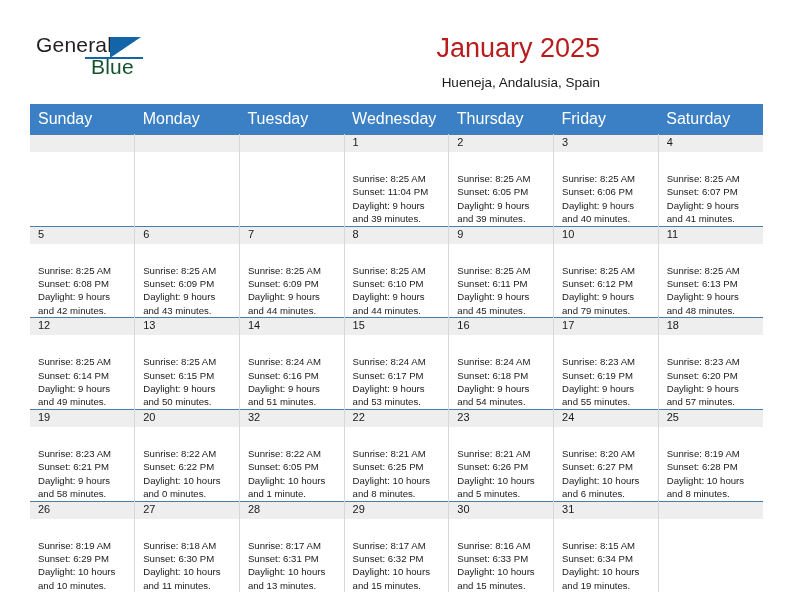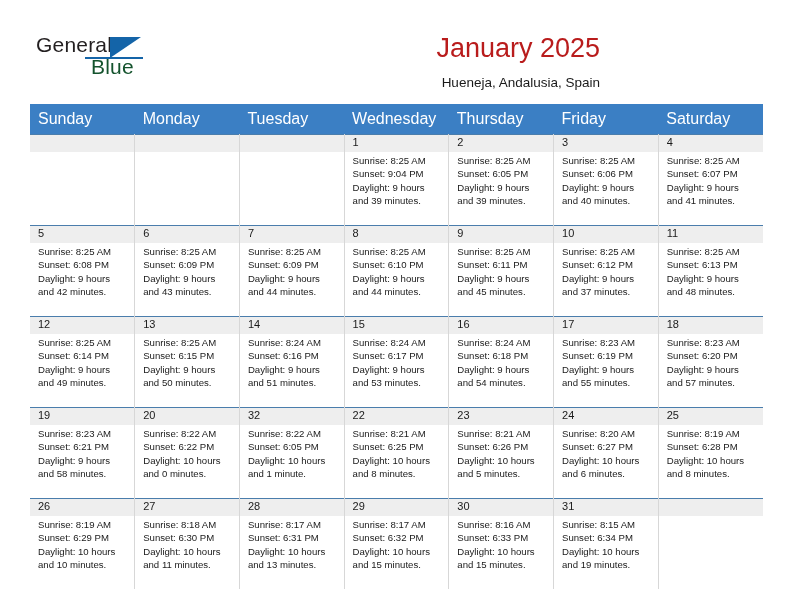--- a/index.html
+++ b/index.html
@@ -128,21 +128,21 @@
   .daynum-band {
     background: #eeeeee;
     height: 17px;
     padding: 1px 0 0 8px;
     font-size: 11px;
     color: #1a1a1a;
     box-sizing: border-box;
   }
   .daynum-band.empty { color: transparent; }
   .cell-body {
-    padding: 2px 6px 0 8px;
+    padding: 20px 6px 0 8px;
     font-size: 9.6px;
     line-height: 13.4px;
     color: #1a1a1a;
   }
   .cell-body div { white-space: nowrap; }
 </style>
 </head>
 <body>
 
 <div class="page">
@@ -186,21 +186,21 @@
             <div class="cell-body"></div>
           </td>
           <td>
             <div class="daynum-band empty"></div>
             <div class="cell-body"></div>
           </td>
           <td>
             <div class="daynum-band">1</div>
             <div class="cell-body">
               <div>Sunrise: 8:25 AM</div>
-              <div>Sunset: 9:04 PM</div>
+              <div>Sunset: 11:04 PM</div>
               <div>Daylight: 9 hours</div>
               <div>and 39 minutes.</div>
             </div>
           </td>
           <td>
             <div class="daynum-band">2</div>
             <div class="cell-body">
               <div>Sunrise: 8:25 AM</div>
               <div>Sunset: 6:05 PM</div>
               <div>Daylight: 9 hours</div>
@@ -271,21 +271,21 @@
               <div>Daylight: 9 hours</div>
               <div>and 45 minutes.</div>
             </div>
           </td>
           <td>
             <div class="daynum-band">10</div>
             <div class="cell-body">
               <div>Sunrise: 8:25 AM</div>
               <div>Sunset: 6:12 PM</div>
               <div>Daylight: 9 hours</div>
-              <div>and 37 minutes.</div>
+              <div>and 79 minutes.</div>
             </div>
           </td>
           <td>
             <div class="daynum-band">11</div>
             <div class="cell-body">
               <div>Sunrise: 8:25 AM</div>
               <div>Sunset: 6:13 PM</div>
               <div>Daylight: 9 hours</div>
               <div>and 48 minutes.</div>
             </div>

